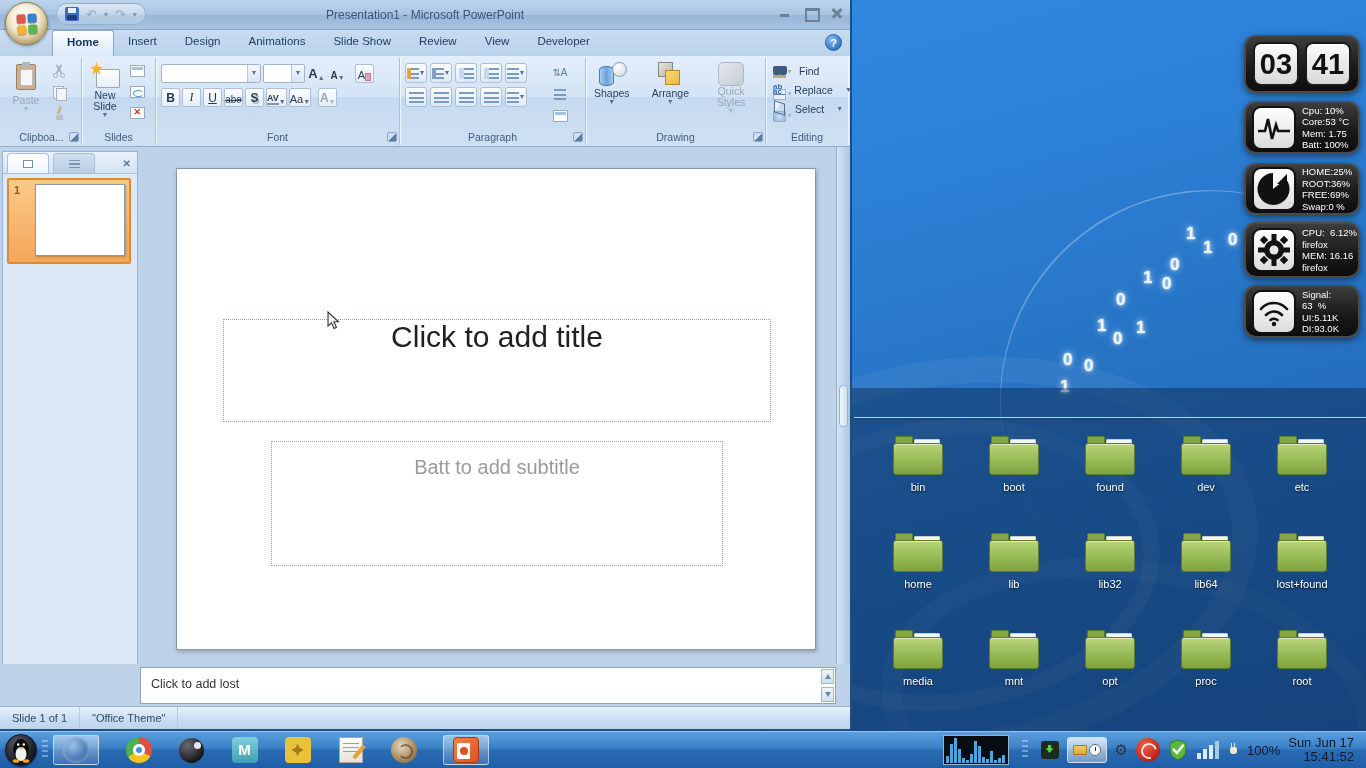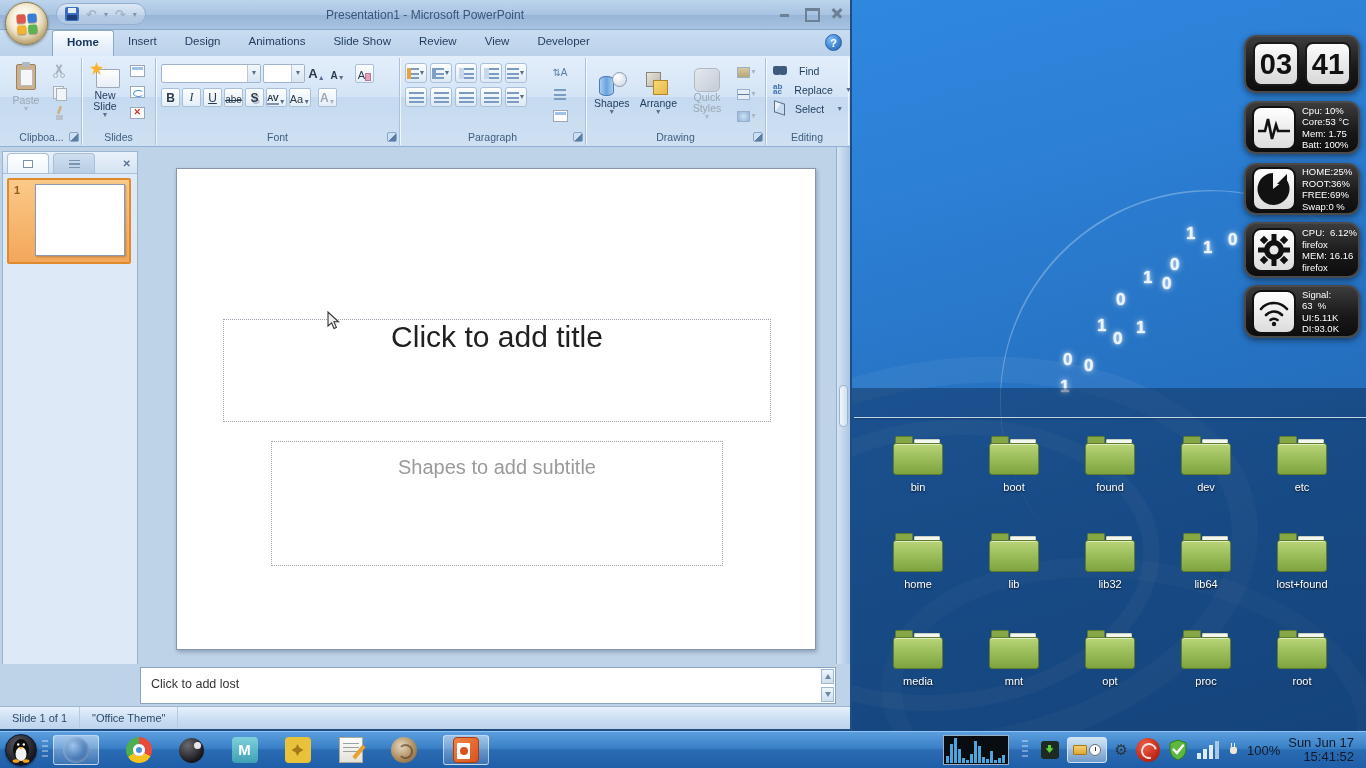--- a/index.html
+++ b/index.html
@@ -136,21 +136,21 @@
   .pararow { display:flex; align-items:center; gap:3px; height:24px; padding-left:2px; }
   .licon { width:15px; height:11px; background:repeating-linear-gradient(to bottom,#7b9cc0 0 2px,transparent 2px 4.5px); }
   .licon.bullets { border-left:4px solid #e8a33d; width:12px; }
   .licon.nums { border-left:4px solid #7fa0c4; width:12px; }
   .licon.indl { border-left:5px solid #c8d8ea; }
   .licon.short { width:12px; }
   .paracol { position:absolute; right:14px; top:4px; display:flex; flex-direction:column; gap:2px; }
   .vtxt { font-size:10px; color:#5a7da6; }
   
   #g-draw { width:180px; }
-  #g-draw .inner { display:flex; align-items:center; gap:8px; padding-left:4px; }
+  #g-draw .inner { display:flex; align-items:flex-start; gap:20px; padding-left:4px; }
   .shapes-icon { width:30px; height:26px; position:relative; }
   .shapes-icon .cyl { position:absolute; left:2px; top:4px; width:15px; height:20px; background:linear-gradient(to right,#a8cdf0,#6ba3dd 50%,#a8cdf0); border:1px solid #4a7cb8; border-radius:7px/4px; }
   .shapes-icon .cir { position:absolute; right:0; top:0; width:15px; height:15px; border-radius:50%; background:radial-gradient(circle at 35% 30%,#fefefe,#cdd6e0); border:1px solid #8a9ab0; }
   .arrange-icon { width:28px; height:26px; position:relative; }
   .arrange-icon .b1 { position:absolute; left:2px; top:0; width:15px; height:15px; background:linear-gradient(135deg,#e8e6de,#b8b4a8); border:1px solid #8a8578; }
   .arrange-icon .b2 { position:absolute; left:9px; top:8px; width:15px; height:15px; background:linear-gradient(135deg,#f8d878,#e8b848); border:1px solid #b08828; }
   .quick-icon { width:26px; height:24px; border-radius:5px; background:linear-gradient(135deg,#e4e8ee,#c4ccd6); border:1px solid #b0b8c4; }
   .drawcol { display:flex; flex-direction:column; gap:2px; margin-top:1px; }
   .fx { width:14px; height:11px; border:1px solid #9ab0c8; background:linear-gradient(to bottom,#d8c89a,#b8a878); }
   .fx.line { background:linear-gradient(to bottom,#e8eef6 45%,#5a7da6 46%,#5a7da6 55%,#e8eef6 56%); }
@@ -771,21 +771,21 @@
         <span id="thumb-num">1</span>
         <div id="thumb-slide"></div>
       </div>
     </div>
     <div id="canvas">
       <div id="slide">
         <div class="placeholder" id="ph-title">
           <span class="phtext">Click to add title</span>
         </div>
         <div class="placeholder" id="ph-sub">
-          <div class="phtext">Shapes to add subtitle</div>
+          <div class="phtext">Batt to add subtitle</div>
         </div>
         <svg id="cursor" width="13" height="19" viewBox="0 0 13 19">
           <path d="M1 1 L1 15 L4.6 11.8 L7 17.5 L9.4 16.4 L7 10.8 L11.5 10.8 Z" fill="#f0f0f0" stroke="#333" stroke-width="1.1"></path>
         </svg>
       </div>
     </div>
     <div id="vscroll">
       <div id="vthumb"></div>
     </div>
   </div>

